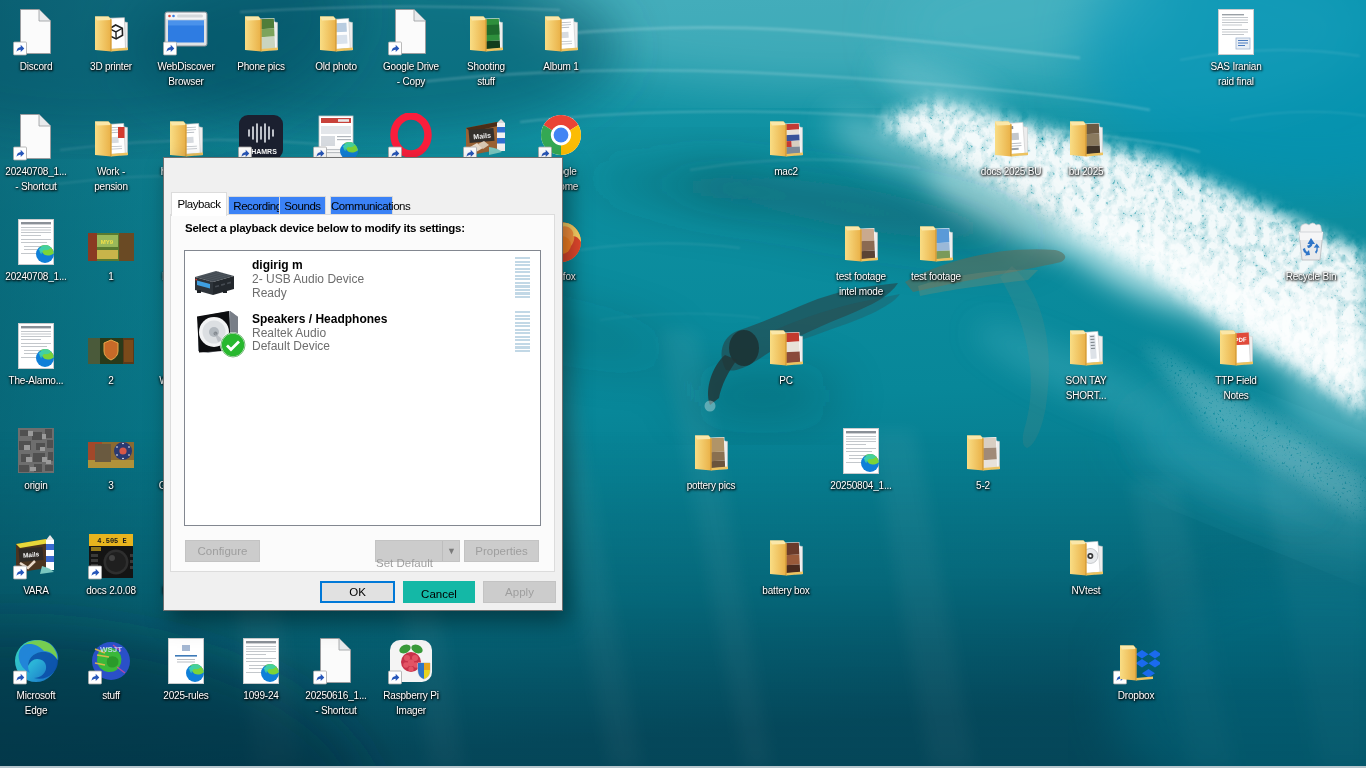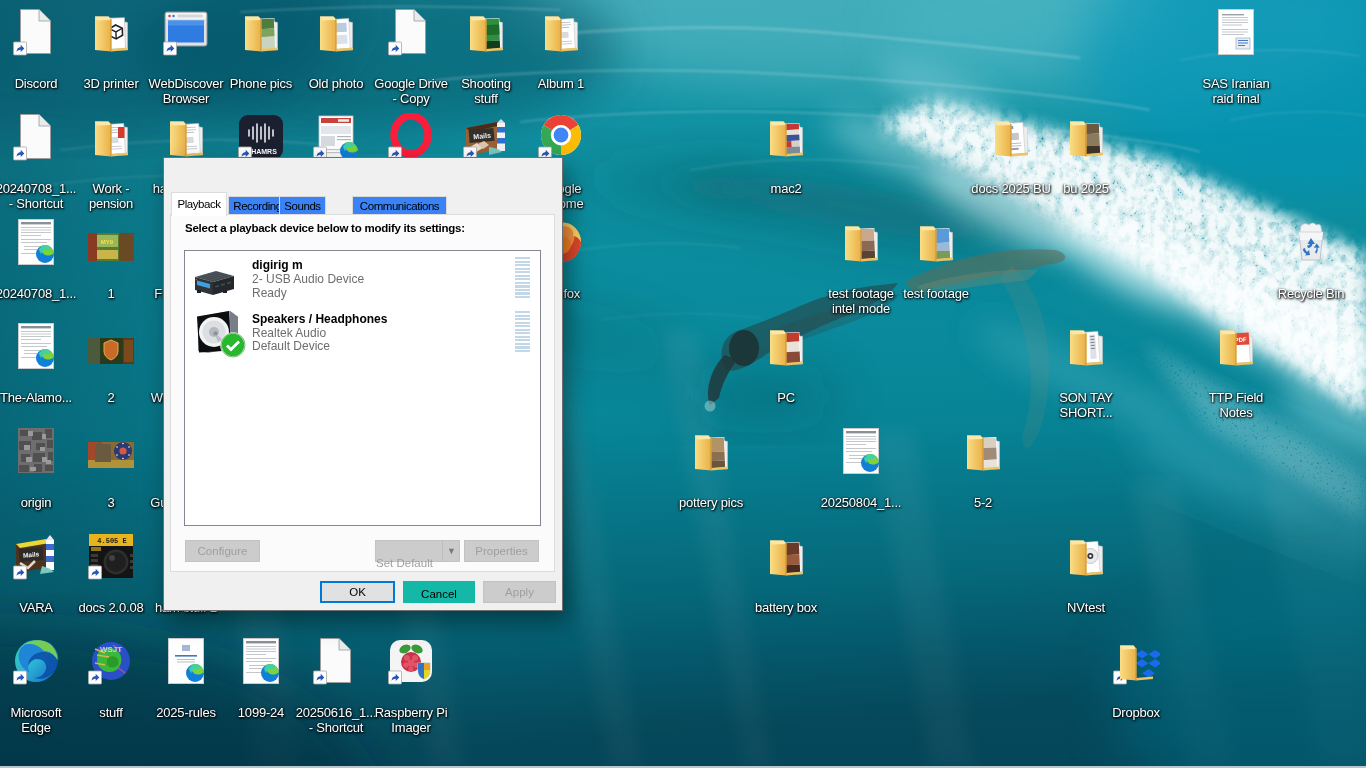--- a/index.html
+++ b/index.html
@@ -1,20 +1,20 @@
 <!DOCTYPE html>
 <html><head>
 <meta charset="utf-8">
 <style>
 html,body{margin:0;padding:0}
 body{width:1366px;height:768px;overflow:hidden;position:relative;font-family:"Liberation Sans",sans-serif;background:#149cb2}
 .wall{position:absolute;left:0;top:0;z-index:0}
 .ic{position:absolute;width:96px;display:flex;flex-direction:column;align-items:center;z-index:2}
 .ic svg{width:48px;height:48px;display:block}
-.lb{margin-top:20px;font-size:13px;line-height:15px;color:#fff;text-align:center;letter-spacing:-0.2px;
+.lb{margin-top:3px;font-size:10px;line-height:15px;color:#fff;text-align:center;letter-spacing:-0.2px;
  text-shadow:1px 1px 2px rgba(0,0,0,.95),0 1px 3px rgba(0,0,0,.8),-1px 0 2px rgba(0,0,0,.5)}
 .dlg{position:absolute;left:163px;top:157px;width:398px;height:452px;background:#f0f0f0;
  border:1px solid #707070;box-shadow:6px 10px 22px rgba(0,0,0,.42);z-index:10;font-size:12px;color:#000}
 .tit{position:absolute;left:0;top:0;right:0;height:29px;background:#fff}
 .tit .tx{position:absolute;left:31px;top:8px;font-size:11.5px}
 .tclose{position:absolute;right:8px;top:4px}
 .tab{position:absolute;top:38px;background:#3b82f6;border:1px solid #d9d9d9;border-bottom:none;height:19px;
  text-align:center;font-size:11.5px;letter-spacing:-0.45px;line-height:19px;color:#000;box-sizing:border-box}
 .tab.act{background:#fff;border-color:#dcdcdc;top:34px;height:24px;z-index:3;line-height:22px}
 .page{position:absolute;left:6px;top:56px;width:385px;height:358px;background:#fbfbfb;border:1px solid #dcdcdc;box-sizing:border-box}
@@ -938,21 +938,21 @@
 <use href="#sarr" transform="translate(1,33.5)"></use>
       <use href="#fspine"></use>
     </svg>
     <div class="lb">Dropbox</div>
   </div>
 
 <div class="dlg">
  <div class="tab act" style="left:7px;width:56px">Playback</div>
  <div class="tab" style="left:64px;width:59px">Recording</div>
  <div class="tab" style="left:115px;width:47px">Sounds</div>
- <div class="tab" style="left:188px;width:95px">Communications</div>
+ <div class="tab" style="left:166px;width:63px">Communications</div>
  <div class="page"></div>
  <div class="inst">Select a playback device below to modify its settings:</div>
  <div class="list"></div>
 
  <svg style="position:absolute;left:27px;top:111px" width="46" height="28" viewBox="0 0 46 28">
   <polygon points="4,8 25,2 43,7 22,13" fill="#4c545c"></polygon>
   <g stroke="#3e454c" stroke-width="0.7">
         <line x1="8" y1="8.8" x2="28" y2="3.2"></line>
         <line x1="12" y1="9.9" x2="32" y2="4.3"></line>
   <line x1="16" y1="11" x2="36" y2="5.4"></line>

